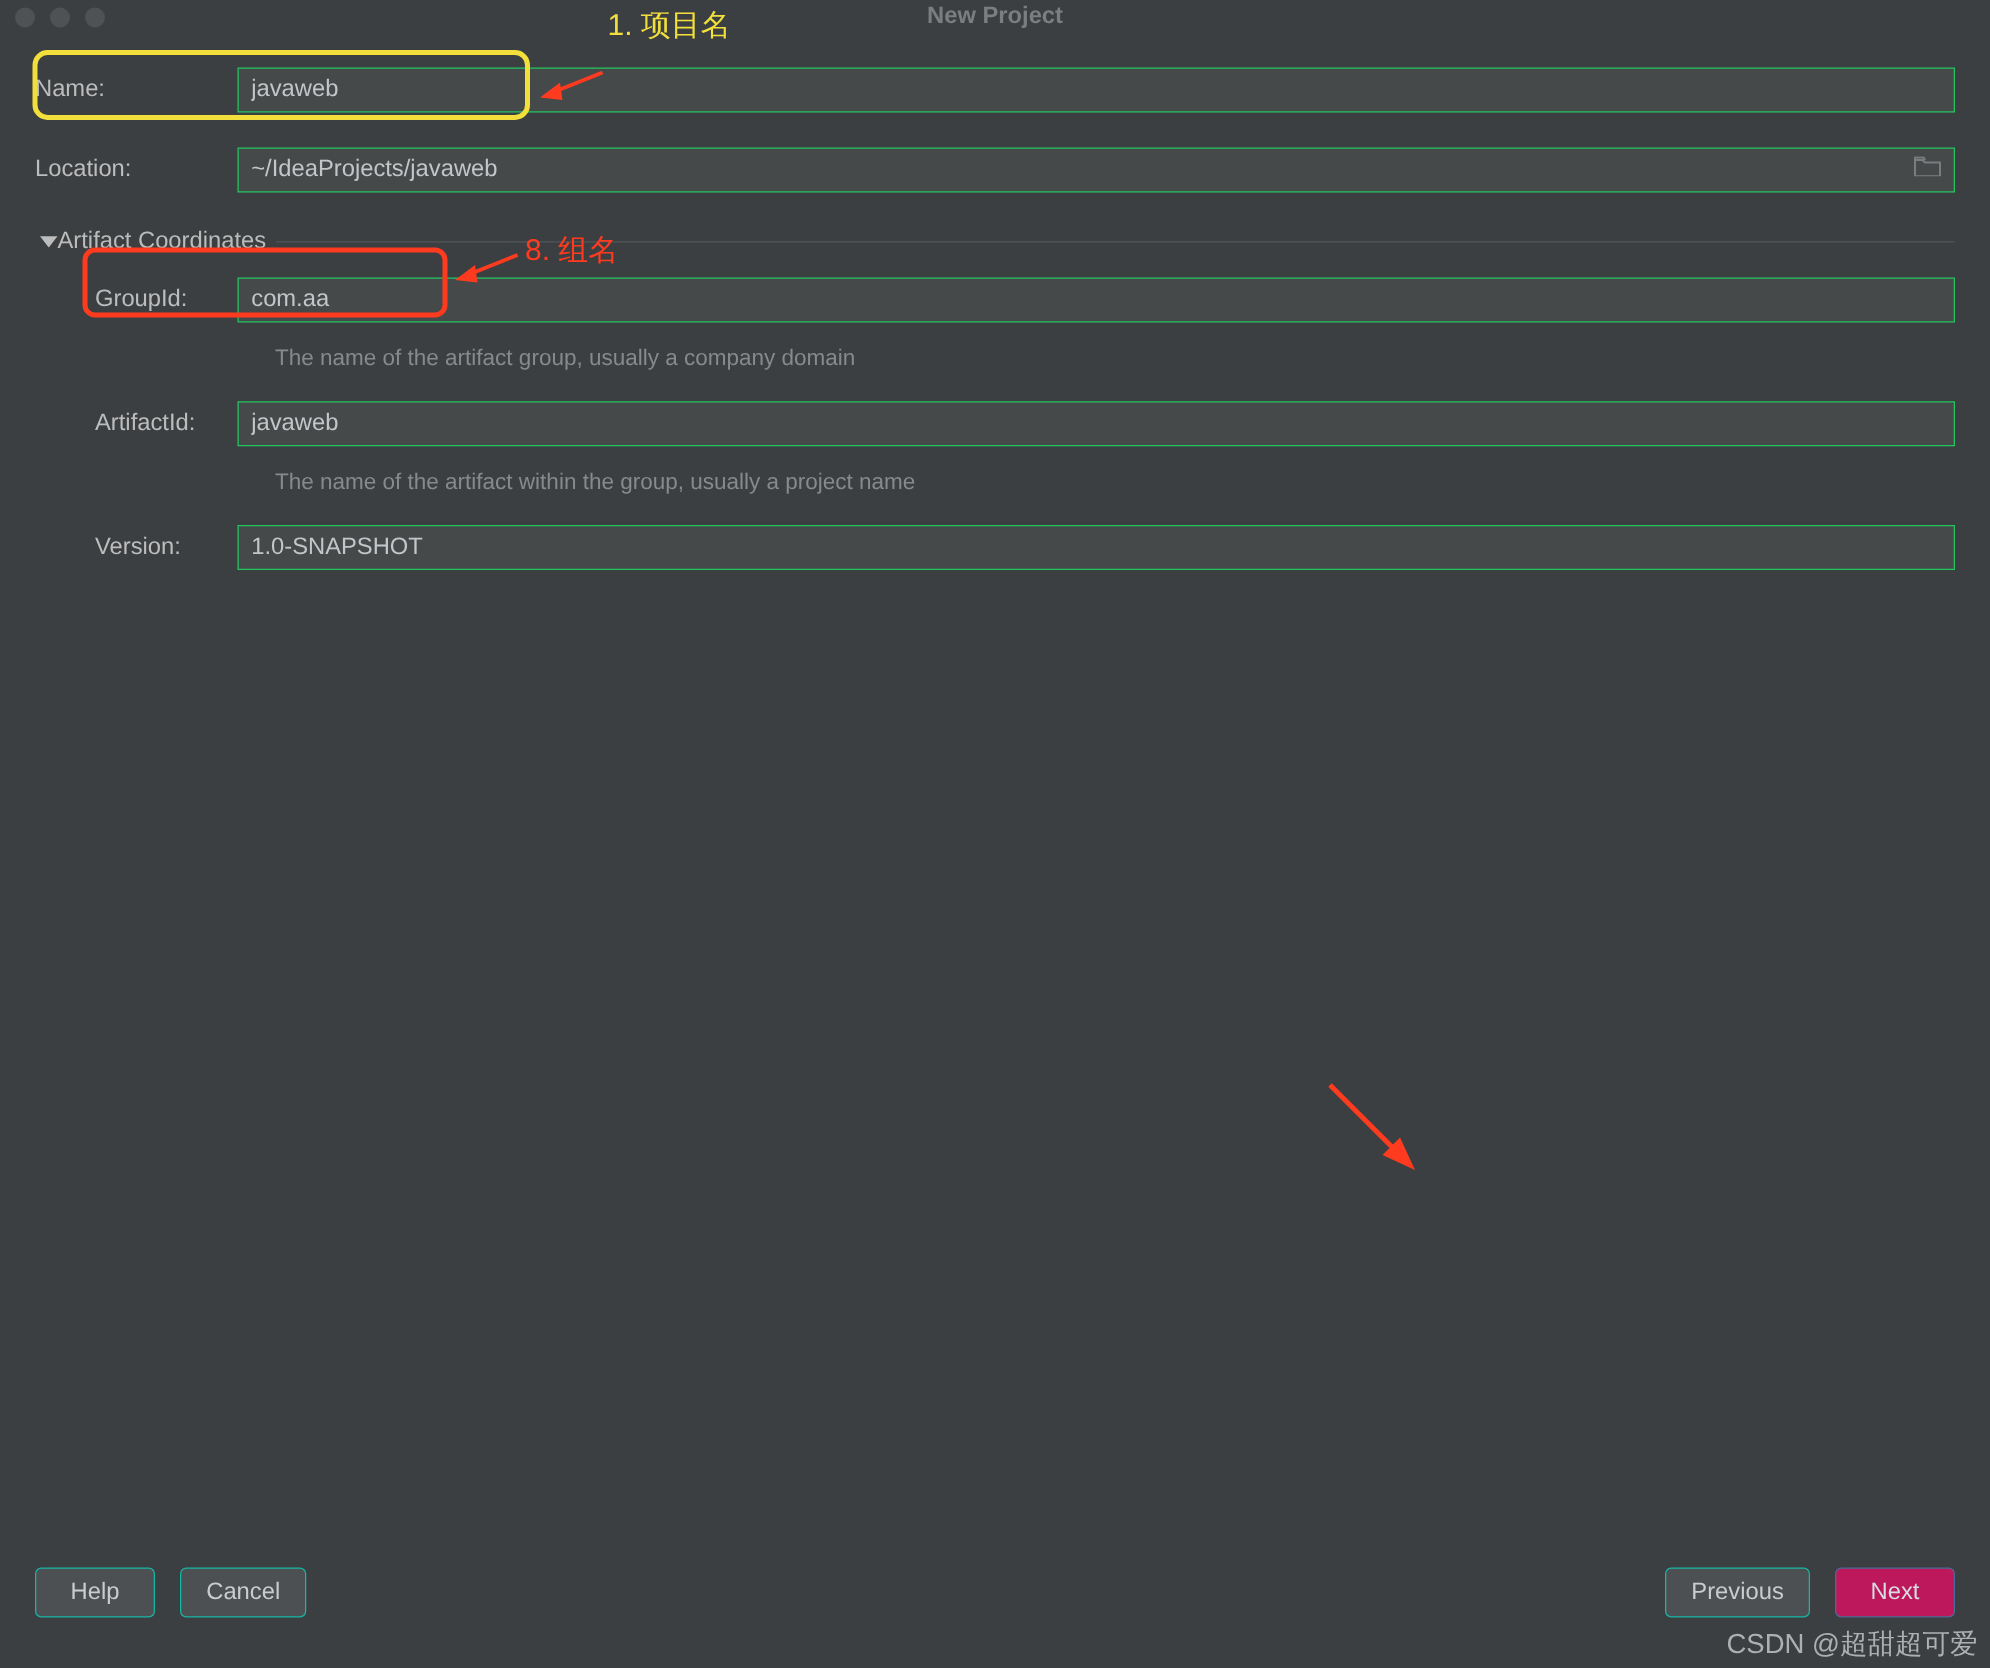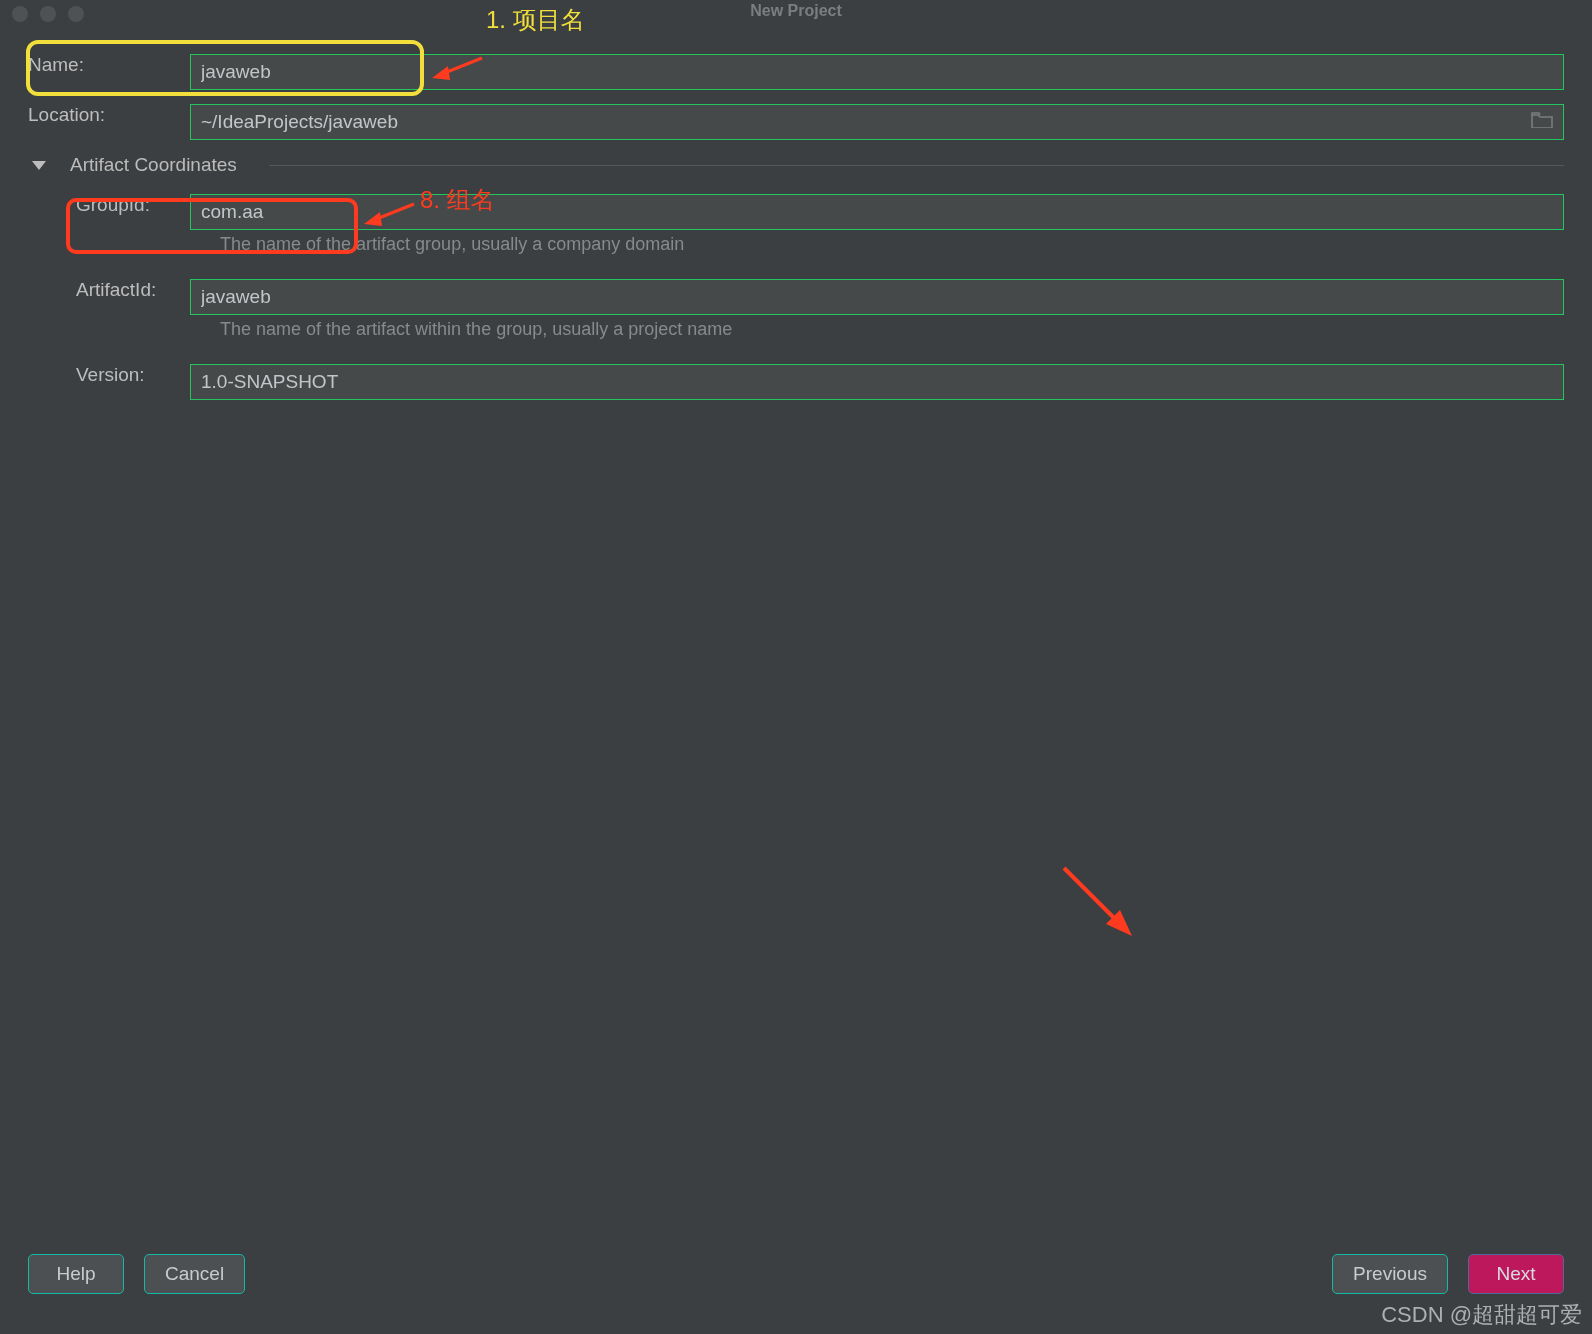--- a/index.html
+++ b/index.html
@@ -21,26 +21,27 @@
     }
     .traffic-lights { display: flex; gap: 12px; }
     .traffic-light { width: 16px; height: 16px; border-radius: 50%; background: #4f5254; }
     .window-title {
       position: absolute;
       top: 2px;
       left: 50%;
       transform: translateX(-50%);
       color: #7b7e80;
       font-weight: 600;
-      font-size: 16px;
+      font-size: 19px;
     }
     .form-area { padding: 16px 28px 0 28px; }
     .row {
       display: flex;
-      margin-bottom: 14px;
+      align-items: center;
+      margin-bottom: 28px;
       position: relative;
     }
     .label {
       width: 162px;
       color: #bdbdbd;
       flex-shrink: 0;
     }
     .label-indent { padding-left: 48px; }
     .field {
       flex: 1;
@@ -62,21 +63,21 @@
       width: 100%;
       color: #c2c6c8;
       font-size: 19px;
       font-family: inherit;
     }
     .location-field { justify-content: space-between; }
     .folder-icon { color: #7a7d7f; }
     .section-header {
       display: flex;
       align-items: center;
-      gap: 24px;
+      gap: 0;
       margin: 4px 0 18px 4px;
     }
     .section-line {
       flex: 1;
       height: 1px;
       border-top: 1px solid #53575a;
       margin-left: 8px;
     }
     .triangle-down {
       width: 0; height: 0;

